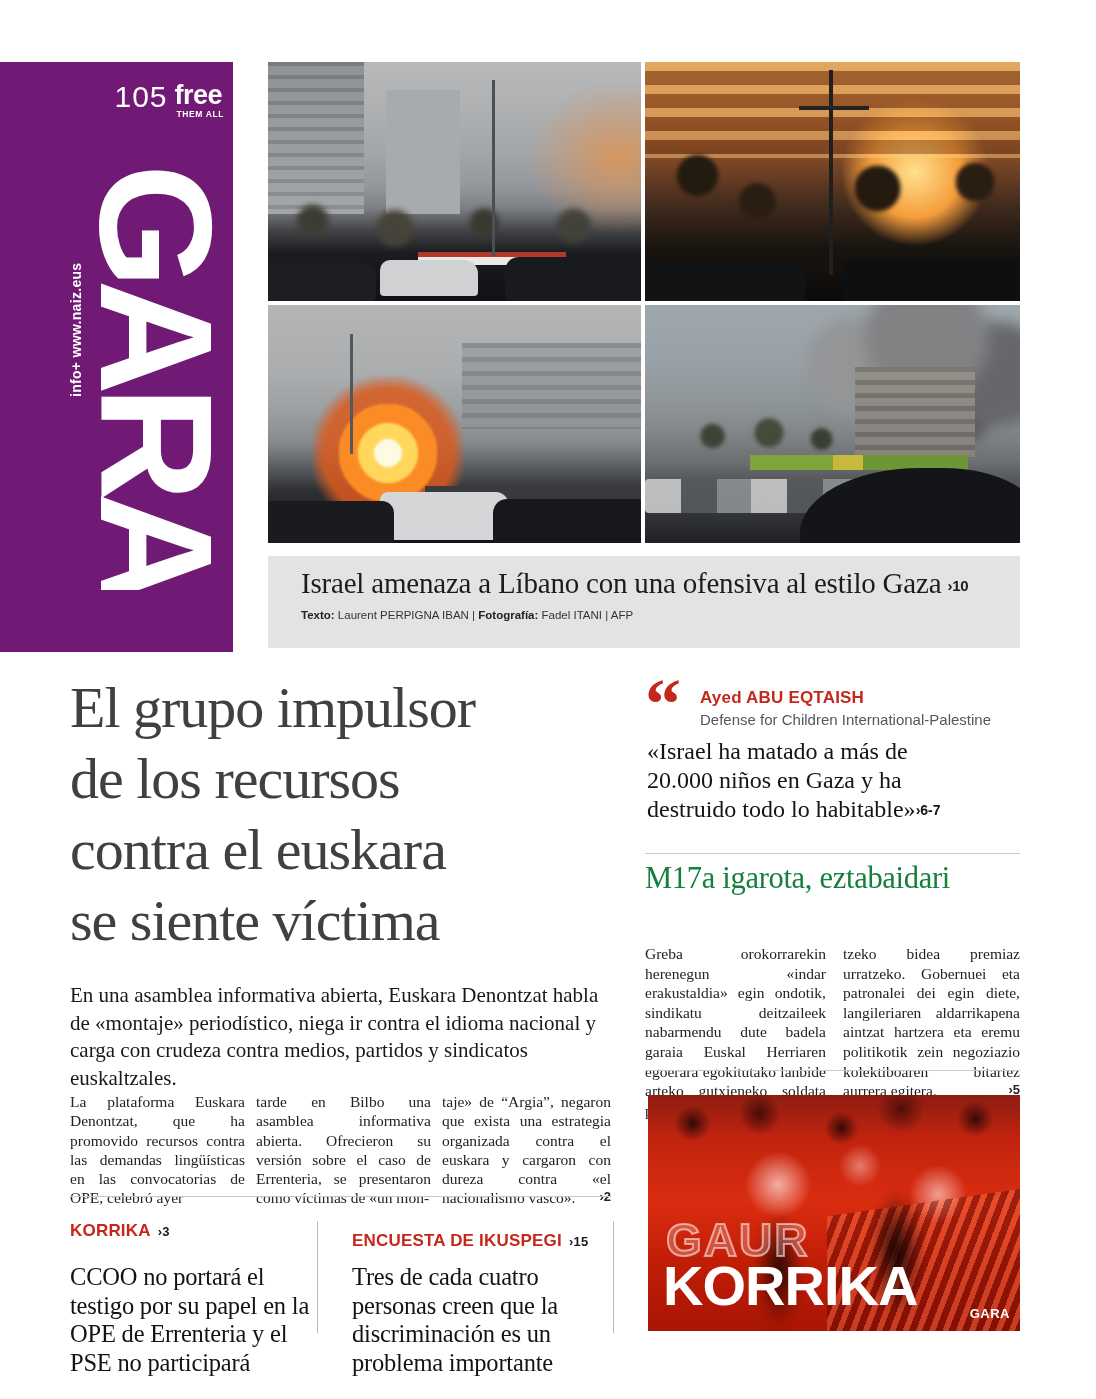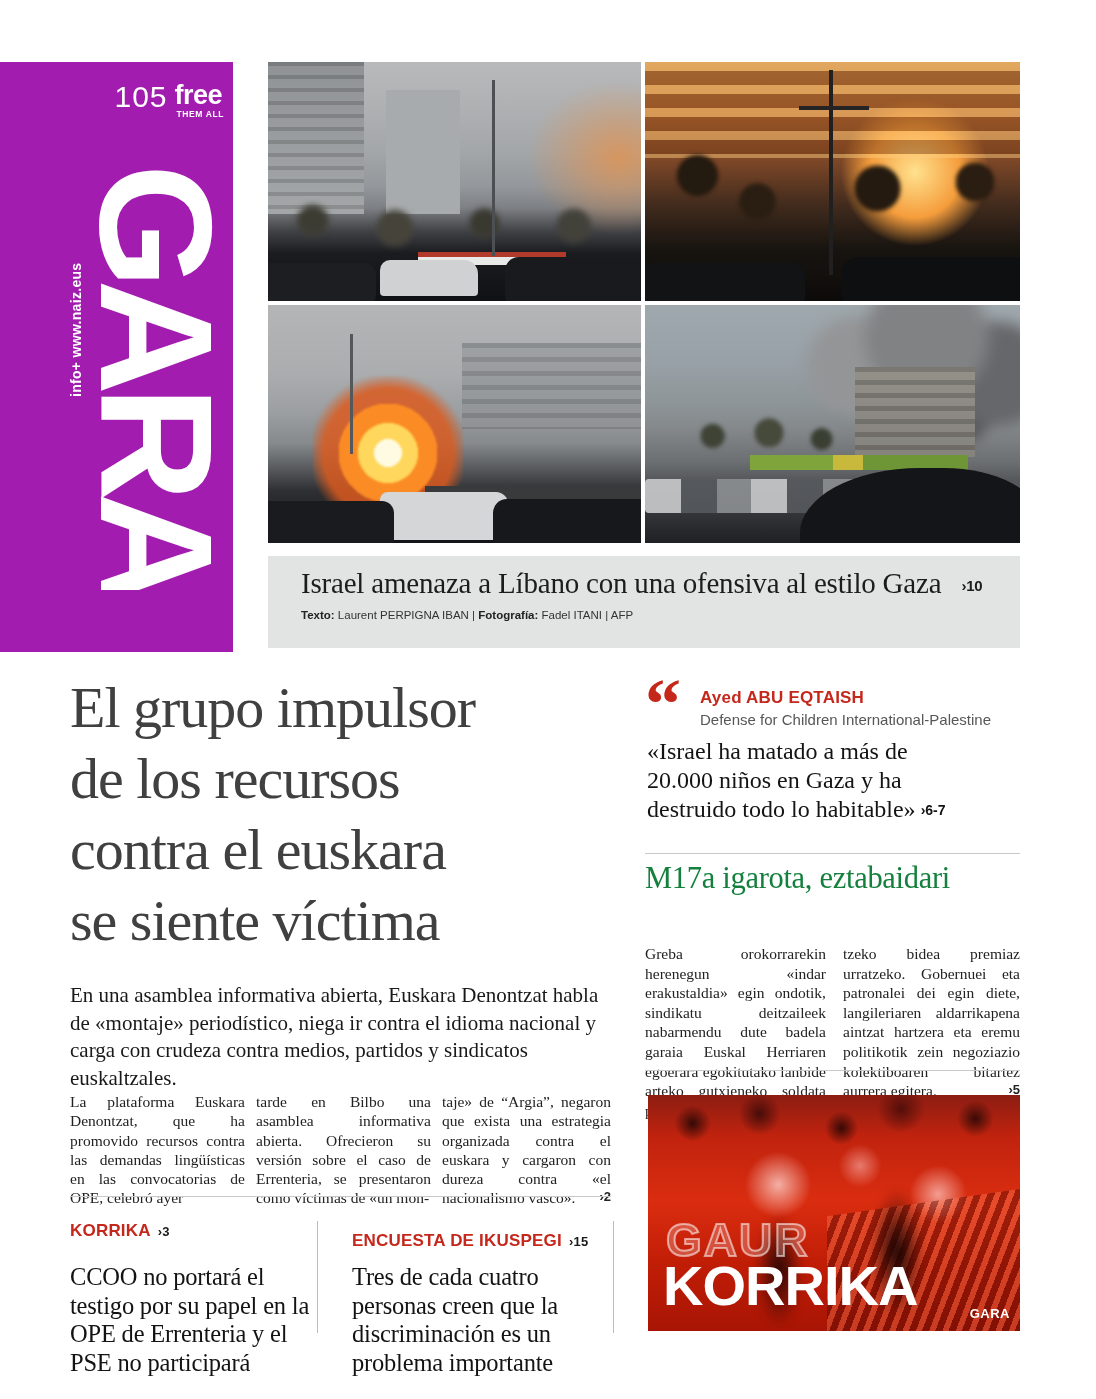--- a/index.html
+++ b/index.html
@@ -5,21 +5,21 @@
   * { margin:0; padding:0; box-sizing:border-box; }
   html,body { background:#ffffff; }
   body {
     width:1096px; height:1399px; position:relative; overflow:hidden;
     font-family:"Liberation Sans", sans-serif; color:#1a1a1a;
   }
   .serif { font-family:"Liberation Serif", serif; }
   .abs { position:absolute; }
 
   
-  .sidebar { left:0; top:62px; width:233px; height:590px; background:#a21caf; overflow:hidden; }
+  .sidebar { left:0; top:62px; width:233px; height:590px; background:#701a75; overflow:hidden; }
   .free-block { position:absolute; top:20px; right:9px; display:flex; align-items:flex-start; gap:7px; color:#fff; }
   .issue-number { font-size:30px; font-weight:400; letter-spacing:1px; line-height:1; }
   .campaign { display:flex; flex-direction:column; line-height:1; }
   .campaign-word { font-size:27px; font-weight:bold; letter-spacing:-0.5px; }
   .campaign-sub { font-size:8.5px; font-weight:bold; letter-spacing:0.6px; margin-top:1px; margin-left:2px; }
   .info-url {
     position:absolute; left:68px; top:335px; transform:rotate(-90deg); transform-origin:top left;
     color:#fff; font-size:14px; font-weight:bold; letter-spacing:0.3px; white-space:nowrap;
   }
   .gara-logo-box { position:absolute; left:90px; top:108px; width:144px; height:420px; overflow:hidden; }
@@ -104,39 +104,39 @@
       radial-gradient(circle 18px at 78% 55%, #3a3f33 60%, transparent 61%); }
   .ph4 .sign { left:28%; top:63%; width:58%; height:15px;
     background:linear-gradient(90deg,#7fa43c 0 38%, #c8b83c 38% 52%, #6f9636 52% 100%); }
   .ph4 .cars { left:0; bottom:30px; width:100%; height:34px; opacity:.92; border-radius:4px;
     background:repeating-linear-gradient(90deg,#c6c8c9 0 36px, #55585c 36px 72px, #8b8e90 72px 106px); }
   .ph4 .bigcar { right:-20px; bottom:-55px; width:240px; height:130px; background:#141518; border-radius:50% 40% 0 0; }
 
   
   .caption-bar { left:268px; top:556px; width:752px; height:92px; background:#e2e4e3; }
   .caption-head { margin:11px 0 0 33px; font-size:29px; color:#1c1c1c; letter-spacing:-0.2px; }
-  .caption-head .pref { font-size:15px; font-weight:bold; font-family:"Liberation Sans",sans-serif; margin-left:20px; vertical-align:2px; }
+  .caption-head .pref { font-size:15px; font-weight:bold; font-family:"Liberation Sans",sans-serif; margin-left:6px; vertical-align:2px; }
   .caption-credits { margin:9px 0 0 33px; font-size:11.5px; color:#333; }
   .caption-credits b { color:#222; }
 
   
   .main-headline { left:70px; top:672px; width:560px; font-size:58px; line-height:71px; color:#404040; letter-spacing:-1px; }
   .standfirst { left:70px; top:982px; width:550px; font-size:21px; line-height:27.5px; color:#191919; }
   .bodycol { top:1092px; font-size:15.5px; line-height:19.3px; text-align:justify; color:#222; }
   .bc1 { left:70px;  width:175px; }
   .bc2 { left:256px; width:175px; }
   .bc3 { left:442px; width:169px; position:absolute; }
   .colref { position:absolute; right:0; bottom:1px; font-family:"Liberation Sans",sans-serif; font-size:13px; font-weight:bold; background:#fff; padding-left:6px; }
 
   
   .quote-icon { left:645px; top:684px; font-family:"Liberation Serif",serif; font-weight:bold; font-size:72px; line-height:40px; color:#c5271b; }
   .quote-author { left:700px; top:688px; font-size:17px; font-weight:bold; color:#c5271b; letter-spacing:0.2px; }
   .quote-affil { left:700px; top:711px; font-size:15px; color:#575757; }
   .quote-text { left:647px; top:737px; width:380px; font-size:24px; line-height:29px; color:#141414; }
-  .quote-text .pref { font-size:14px; font-weight:bold; font-family:"Liberation Sans",sans-serif; margin-left:5px; vertical-align:2px; }
+  .quote-text .pref { font-size:14px; font-weight:bold; font-family:"Liberation Sans",sans-serif; vertical-align:2px; }
 
   
   .basque-head { left:645px; top:861px; width:380px; font-size:30.5px; line-height:35px; color:#15803d; letter-spacing:-0.3px; }
   .basquecol { top:944px; font-size:15.5px; line-height:19.6px; text-align:justify; color:#222; }
   .qc1 { left:645px; width:181px; }
   .qc2 { left:843px; width:177px; position:absolute; }
 
   .hr { position:absolute; height:1px; background:#c9c9c9; }
   .vr { position:absolute; width:1px; background:#bdbdbd; }
 

